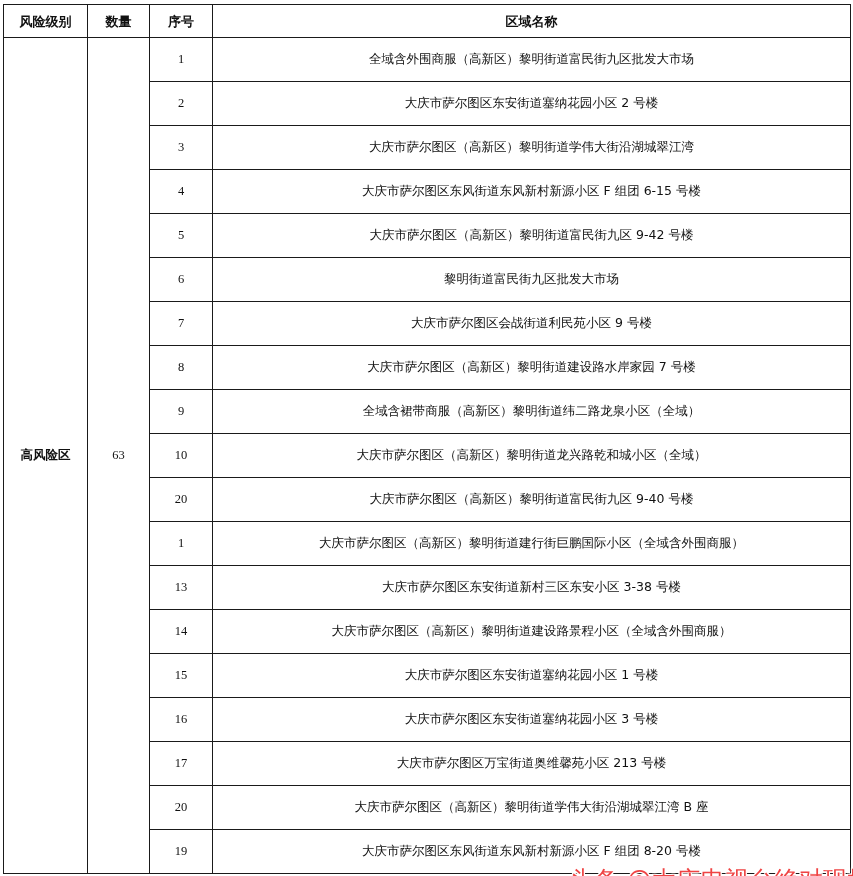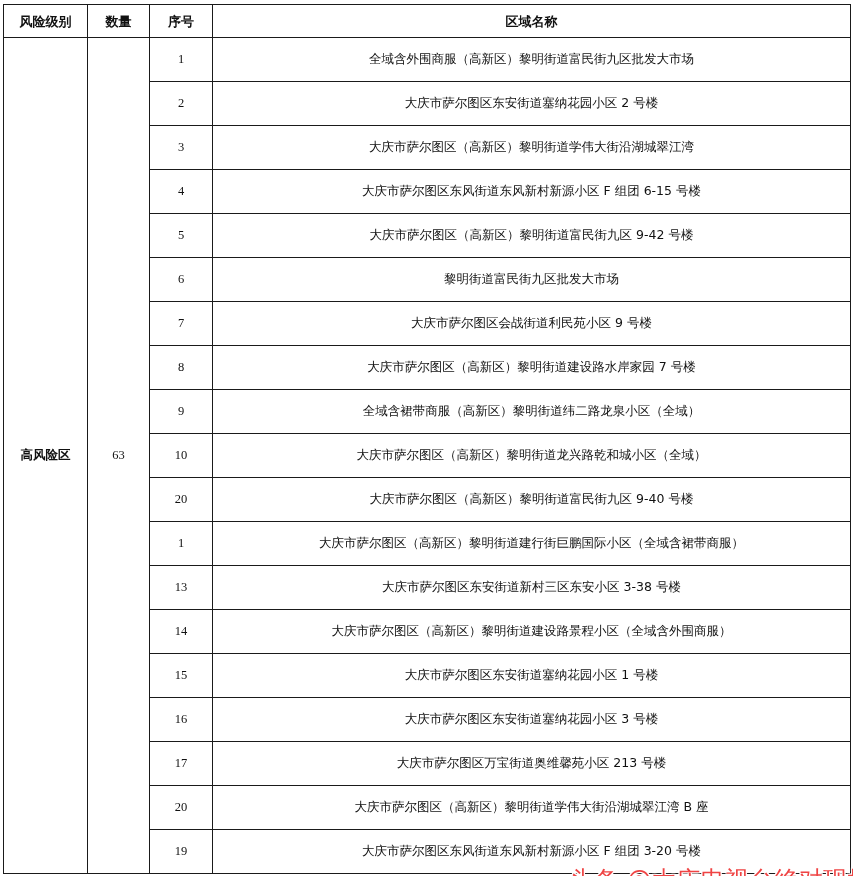--- a/index.html
+++ b/index.html
@@ -98,21 +98,21 @@
     <tr>
       <td class="seq-cell">10</td>
       <td class="name-cell">大庆市萨尔图区（高新区）黎明街道龙兴路乾和城小区（全域）</td>
     </tr>
     <tr>
       <td class="seq-cell">20</td>
       <td class="name-cell">大庆市萨尔图区（高新区）黎明街道富民街九区 9-40 号楼</td>
     </tr>
     <tr>
       <td class="seq-cell">1</td>
-      <td class="name-cell">大庆市萨尔图区（高新区）黎明街道建行街巨鹏国际小区（全域含裙带商服）</td>
+      <td class="name-cell">大庆市萨尔图区（高新区）黎明街道建行街巨鹏国际小区（全域含外围商服）</td>
     </tr>
     <tr>
       <td class="seq-cell">13</td>
       <td class="name-cell">大庆市萨尔图区东安街道新村三区东安小区 3-38 号楼</td>
     </tr>
     <tr>
       <td class="seq-cell">14</td>
       <td class="name-cell">大庆市萨尔图区（高新区）黎明街道建设路景程小区（全域含外围商服）</td>
     </tr>
     <tr>
@@ -126,18 +126,18 @@
     <tr>
       <td class="seq-cell">17</td>
       <td class="name-cell">大庆市萨尔图区万宝街道奥维馨苑小区 213 号楼</td>
     </tr>
     <tr>
       <td class="seq-cell">20</td>
       <td class="name-cell">大庆市萨尔图区（高新区）黎明街道学伟大街沿湖城翠江湾 B 座</td>
     </tr>
     <tr>
       <td class="seq-cell">19</td>
-      <td class="name-cell">大庆市萨尔图区东风街道东风新村新源小区 F 组团 3-20 号楼</td>
+      <td class="name-cell">大庆市萨尔图区东风街道东风新村新源小区 F 组团 8-20 号楼</td>
     </tr>
   </tbody>
 </table>
 
 <div class="watermark">头条 @大庆电视台绝对现场</div>
 
 </body></html>

